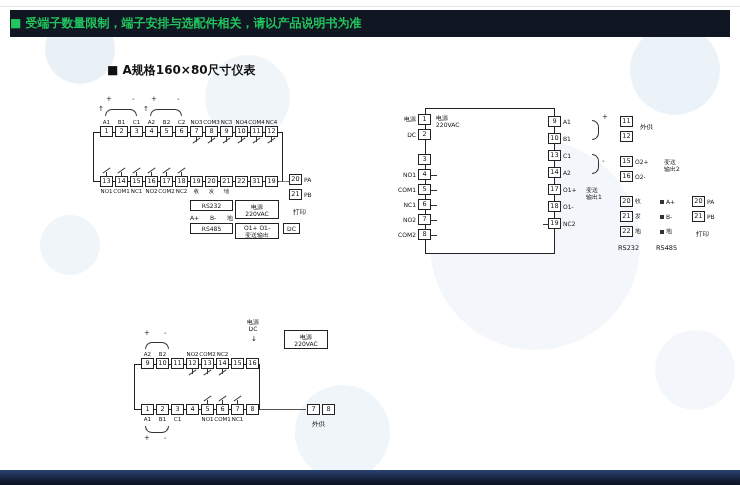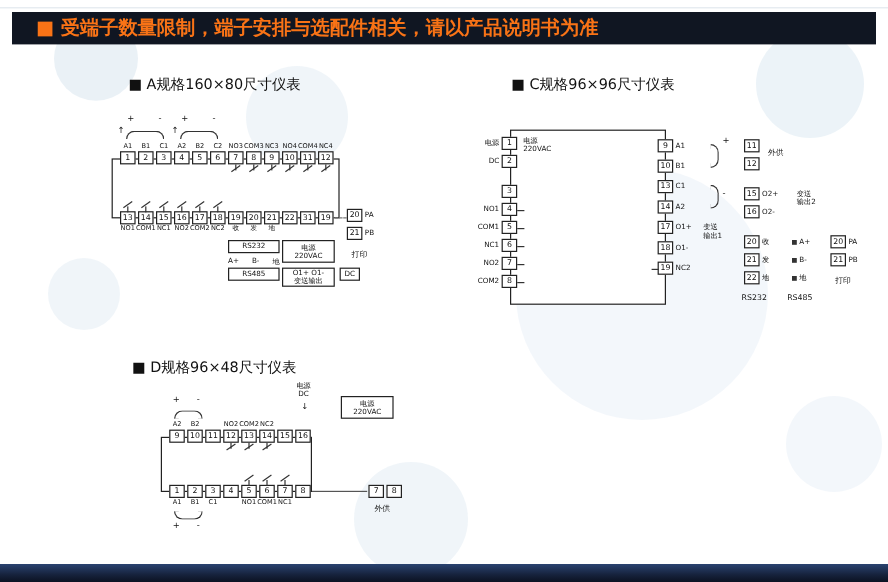--- a/index.html
+++ b/index.html
@@ -14,29 +14,29 @@
   .b5{left:630px;top:25px;width:90px;height:90px;background:#dde9f2}
   .b6{left:295px;top:385px;width:95px;height:95px;background:#e3edf4}
   .b7{left:655px;top:330px;width:80px;height:80px;background:#e9f1f7}
 
   .header{position:absolute;left:10px;top:10px;width:720px;height:27px;background:#101622;
     display:flex;align-items:center;z-index:5}
   .title-box{margin-left:10px;width:132px;height:21px;border:1px solid #6d9cc9;border-radius:2px;
     background:linear-gradient(180deg,#a6d0ec 0%,#4d8ec4 45%,#1f5fa6 100%);
     color:#fff;font-weight:bold;font-size:13px;letter-spacing:5px;
     display:flex;align-items:center;justify-content:center}
-  .header-note{color:#f97316;font-size:16px;font-weight:bold;margin-left:20px;white-space:nowrap}
+  .header-note{color:#22c55e;font-size:12px;font-weight:bold;white-space:nowrap}
   .footer{position:absolute;left:0;top:470px;width:740px;height:15px;z-index:4;
     background:linear-gradient(180deg,#2a4370 0%,#16223c 60%,#0b1222 100%)}
 
   .sec{position:absolute;z-index:2}
   .sec-a{left:85px;top:62px;width:250px;height:238px}
   .sec-c{left:330px;top:62px;width:405px;height:245px}
   .sec-d{left:100px;top:298px;width:300px;height:175px}
-  .sec-title{position:absolute;font-size:12px;font-weight:normal;white-space:nowrap}
+  .sec-title{position:absolute;font-size:12px;font-weight:bold;white-space:nowrap}
 
   .rect{position:absolute;border:1px solid #222;background:#fff}
 
   .hstrip{position:absolute;display:flex}
   .hstrip .cell{width:15px;display:flex;flex-direction:column;align-items:center}
   .hstrip .t-label{font-size:5.5px;height:8px;line-height:8px;white-space:nowrap}
   .t-box{position:relative;width:13px;height:11px;border:1px solid #222;background:#fff;
     font-size:6.5px;line-height:9px;text-align:center}
   .vstrip{position:absolute;display:flex;flex-direction:column;gap:4px}
   .vstrip.gap6{gap:6px}
@@ -246,21 +246,20 @@
       </div>
       <div class="cell">
         <div class="t-box">21</div>
         <span class="t-label">PB</span>
       </div>
     </div>
   <div class="caption" style="left:208px;top:146px">打印</div>
 </section>
 
 <section class="sec sec-c">
-  <div class="sec-title" style="left:96px;top:0">■ C规格96×96尺寸仪表</div>
 
   <div class="rect" style="left:95px;top:46px;width:130px;height:146px"></div>
 
   <div class="vstrip c-power" style="left:44px;top:52px">
       <div class="cell">
         <span class="t-label">电源</span>
         <div class="t-box">1</div>
       </div>
       <div class="cell">
         <span class="t-label">DC</span>
@@ -394,21 +393,20 @@
       </div>
       <div class="cell">
         <div class="t-box">21</div>
         <span class="t-label">PB</span>
       </div>
     </div>
   <div class="caption" style="left:366px;top:168px">打印</div>
 </section>
 
 <section class="sec sec-d">
-  <div class="sec-title" style="left:10px;top:0">■ D规格96×48尺寸仪表</div>
 
   <div class="small-text" style="left:138px;top:20px;width:30px;text-align:center">
     <div>电源</div>
     <div>DC</div>
   </div>
   <span class="pm" style="left:151px;top:38px;position:absolute">↓</span>
   <div class="cap-box" style="left:184px;top:32px;width:44px;height:19px">
     <span>电源</span>
     <span>220VAC</span>
   </div>

